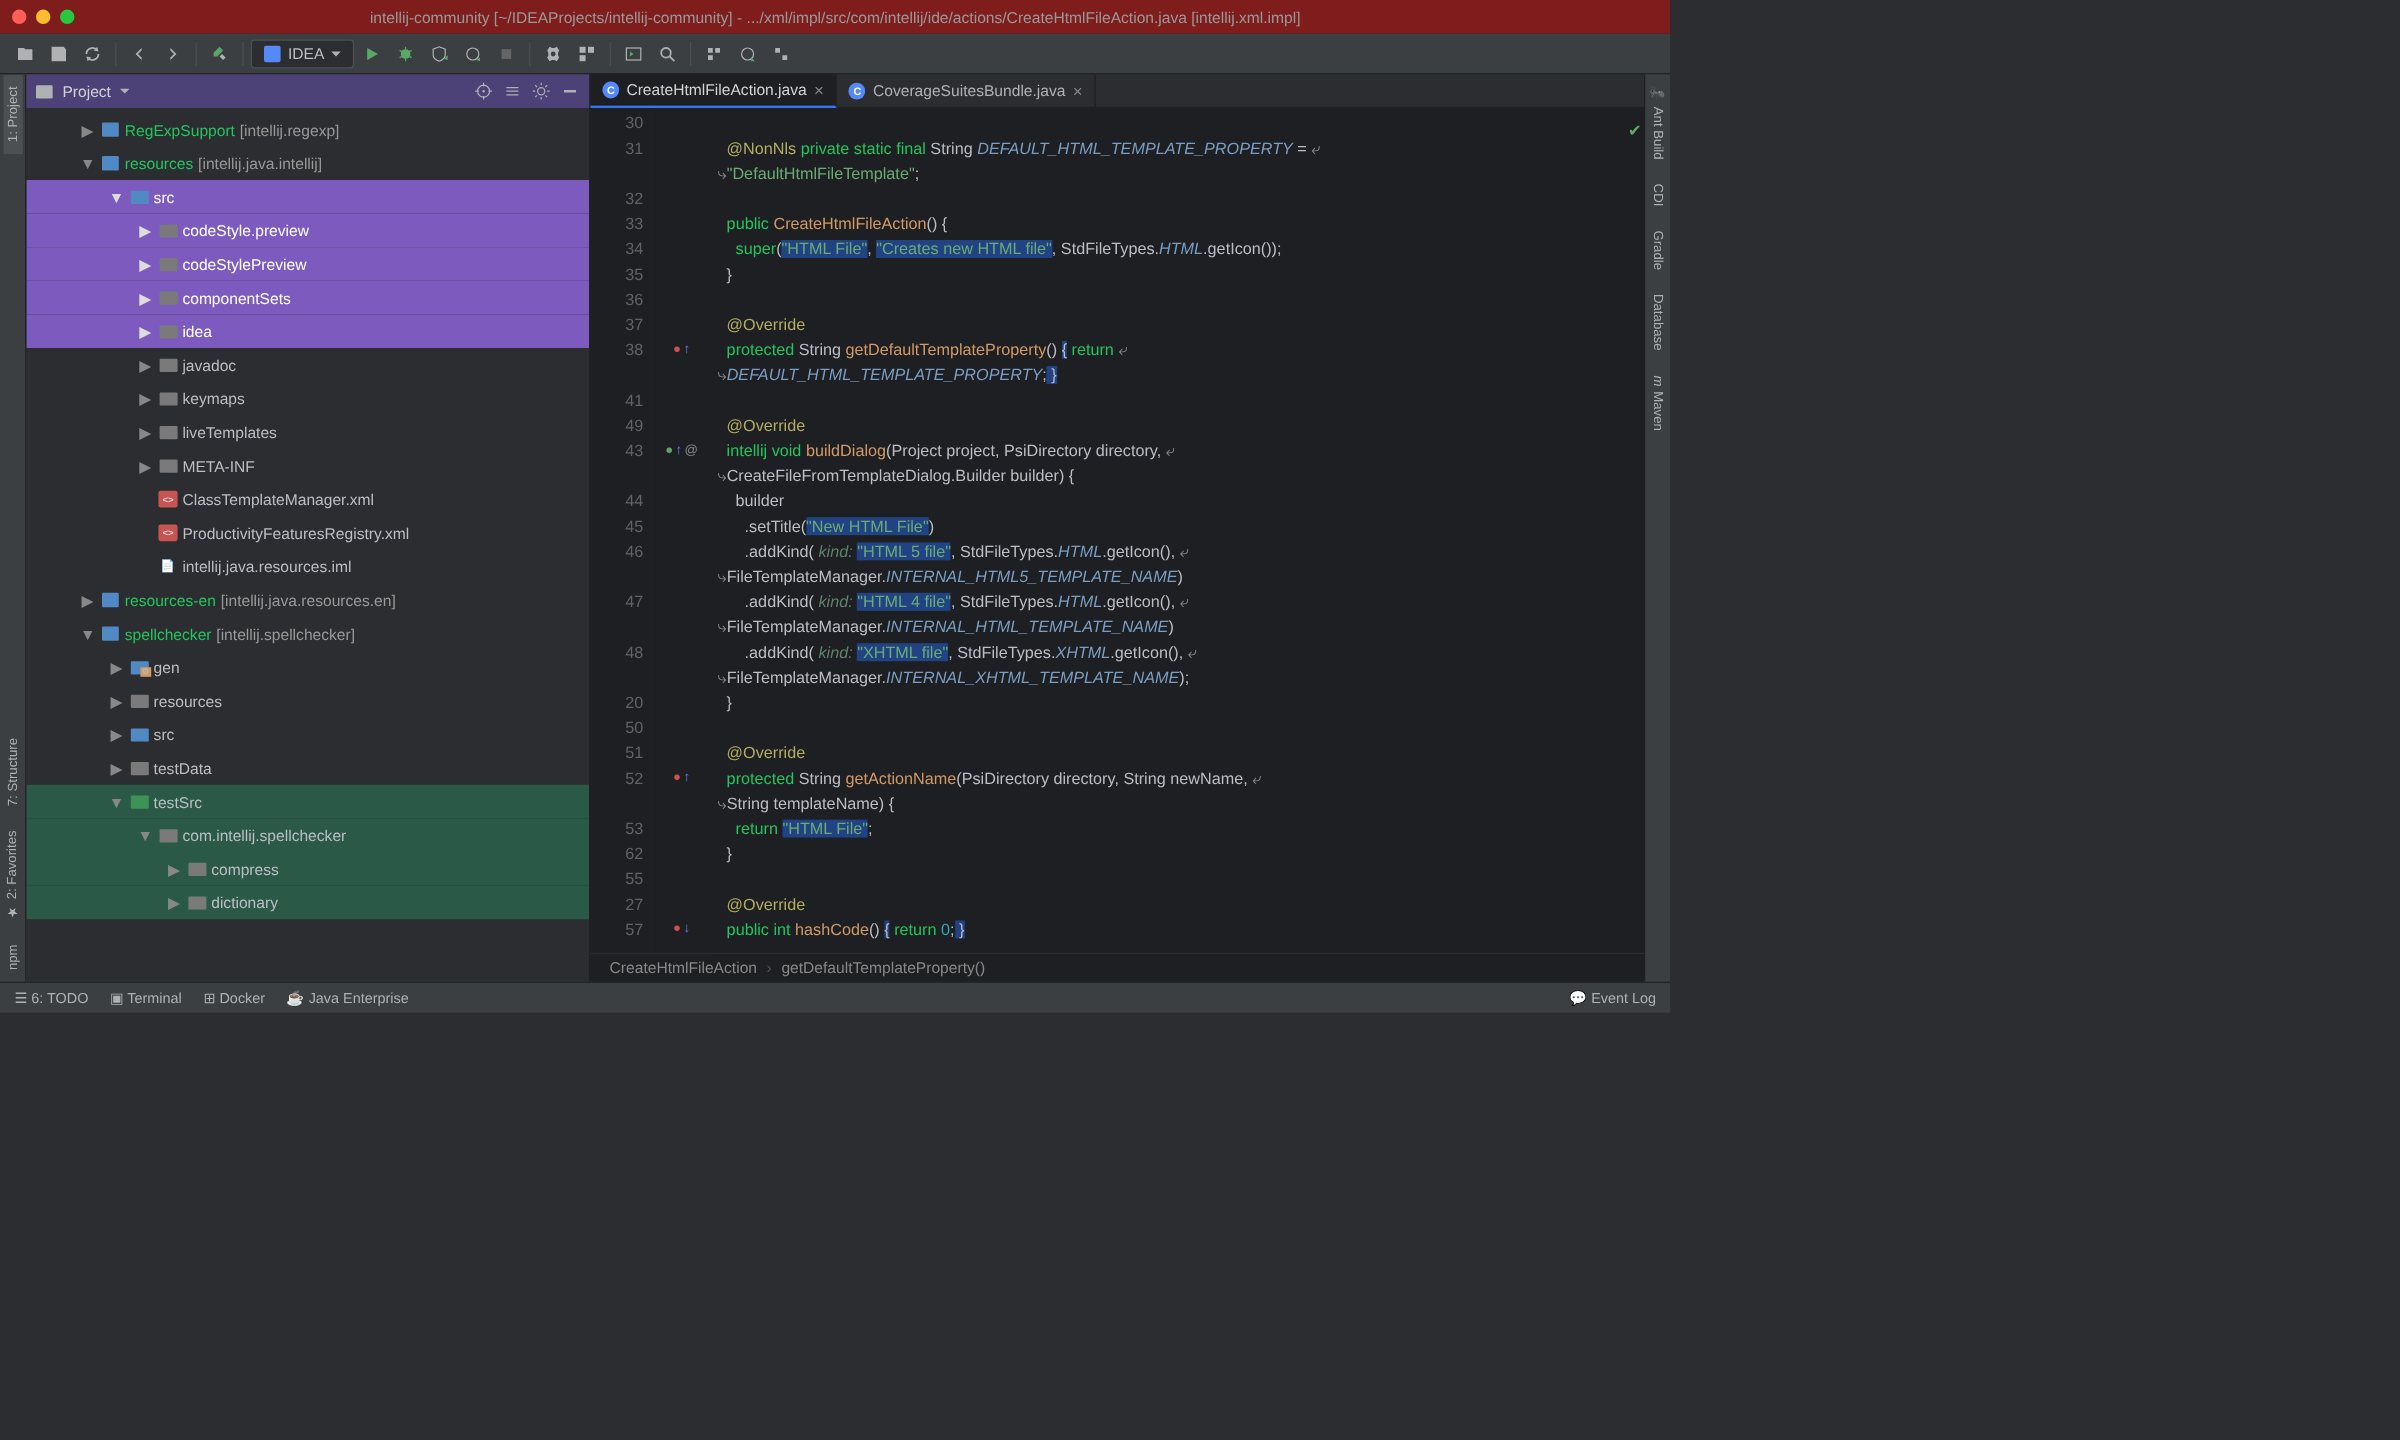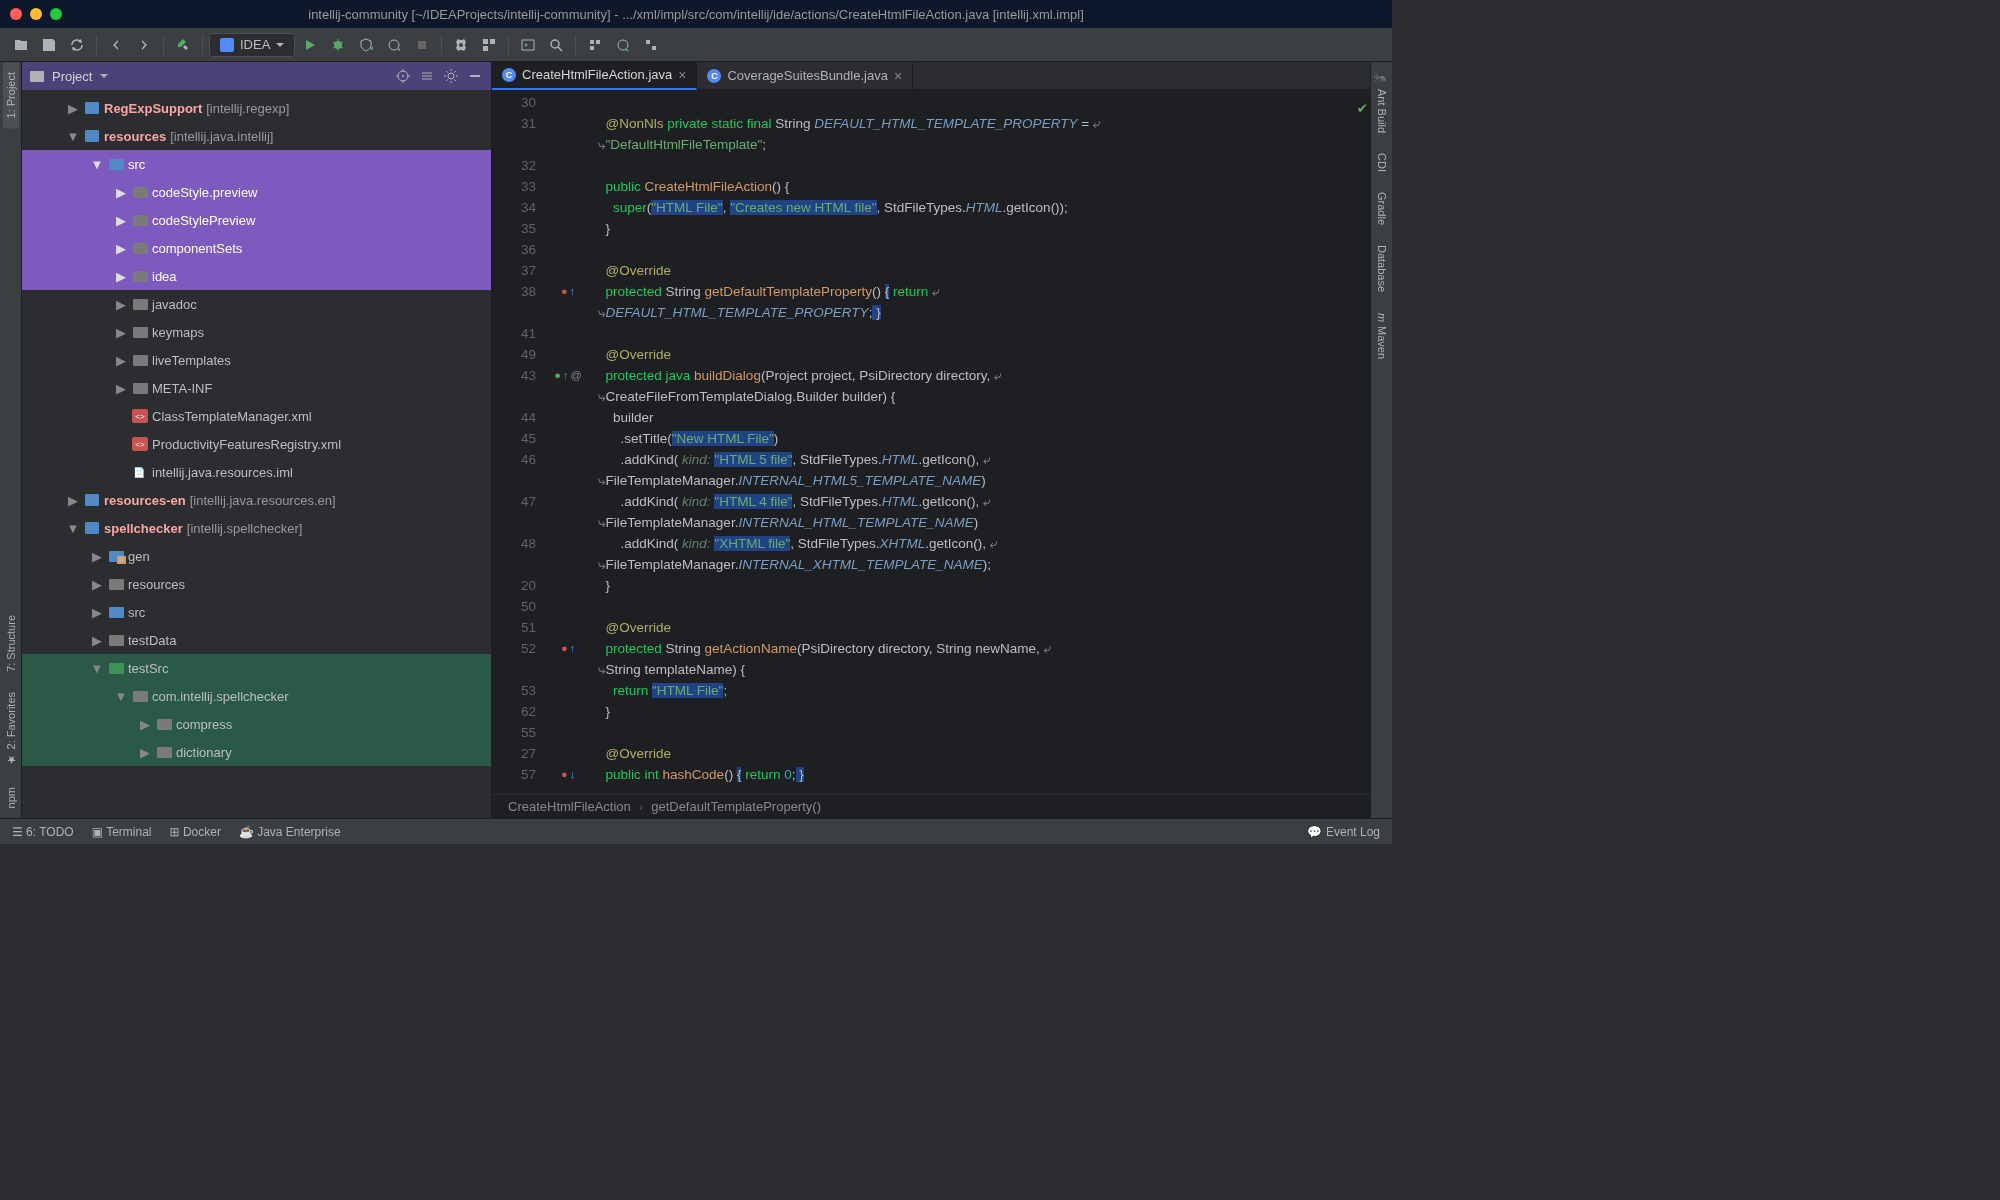--- a/index.html
+++ b/index.html
@@ -1,17 +1,17 @@
 <!DOCTYPE html>
 <html><head>
 <meta charset="utf-8">
 <style>
 *{margin:0;padding:0;box-sizing:border-box;font-family:-apple-system,"Segoe UI",Arial,sans-serif;user-select:none}
 body{background:#2b2d30;color:#bcbec4;overflow:hidden;width:1392px;height:844px;font-size:13px}
-.titlebar{height:28px;background:#0f172a;display:flex;align-items:center;padding-left:10px;position:relative}
+.titlebar{height:28px;background:#7f1d1d;display:flex;align-items:center;padding-left:10px;position:relative}
 .traffic{display:flex;gap:8px}
 .dot{width:12px;height:12px;border-radius:50%}
 .dot.r{background:#ff5f57}.dot.y{background:#febc2e}.dot.g{background:#28c840}
 .title{color:#999;font-size:13px;position:absolute;left:50%;transform:translateX(-50%);white-space:nowrap}
 .toolbar{height:34px;background:#3c3f41;display:flex;align-items:center;padding:0 8px;gap:2px;border-bottom:1px solid #1e1f22}
 .tbtn{width:26px;height:26px;display:flex;align-items:center;justify-content:center;color:#afb1b3;border-radius:3px}
 .tsep{width:1px;height:20px;background:#4c5052;margin:0 4px}
 .runconfig{display:flex;align-items:center;gap:6px;background:#2b2d30;border:1px solid #4c5052;padding:2px 10px;border-radius:3px;height:24px}
 .main{display:flex;height:calc(100% - 88px)}
 .leftrail{width:22px;background:#3c3f41;display:flex;flex-direction:column;align-items:center;border-right:1px solid #1e1f22}
@@ -28,21 +28,21 @@
 .node.purple{background:#7d5bbe;color:#fff}
 .node.green{background:#2a5a47}
 .arrow{width:14px;text-align:center;color:#888}
 .node.purple .arrow{color:#ddd}
 .ficon{width:16px;height:14px;display:inline-flex;align-items:center;justify-content:center;font-size:10px}
 .folder{background:#6a8a9f;border-radius:1px;width:15px;height:11px}
 .folder.blue{background:#5089c4}
 .folder.gray{background:#7a7a7a}
 .folder.green{background:#3e9257}
 .module{background:#5089c4;width:14px;height:12px;border-radius:1px;position:relative}
-.bold{font-weight:700;color:#fca5a5}
+.bold{font-weight:400;color:#22c55e}
 .bracket{color:#999}
 .editor{flex:1;display:flex;flex-direction:column;background:#1e1f22;min-width:0}
 .tabs{height:28px;display:flex;align-items:center;background:#2b2d30;border-bottom:1px solid #1e1f22}
 .tab{height:28px;display:flex;align-items:center;gap:6px;padding:0 10px;color:#afb1b3;border-right:1px solid #1e1f22}
 .tab.act{background:#1e1f22;color:#d4d4d4;border-bottom:2px solid #3574f0}
 .tabicon{width:14px;height:14px;background:#548af7;border-radius:50%;display:flex;align-items:center;justify-content:center;color:#fff;font-size:9px;font-weight:bold}
 .xclose{color:#888;font-size:14px}
 .code{flex:1;display:flex;overflow:hidden;font-family:Menlo,Consolas,monospace;font-size:13.5px;position:relative}
 .gutter{width:54px;background:#1e1f22;text-align:right;padding-right:10px;color:#606366;line-height:21px;padding-top:2px}
 .gnum{height:21px}
@@ -506,21 +506,21 @@
 
   <span class="k">public</span> <span class="m">CreateHtmlFileAction</span>() {
     <span class="k">super</span>(<span class="s bl">"HTML File"</span>, <span class="s bl">"Creates new HTML file"</span>, StdFileTypes.<span class="it">HTML</span>.getIcon());
   }
 
   <span class="a">@Override</span>
   <span class="k">protected</span> String <span class="m">getDefaultTemplateProperty</span>() <span class="bl">{</span> <span class="k">return</span> <span style="color:#888">⤶</span>
 <span style="color:#888">⤷</span><span class="it">DEFAULT_HTML_TEMPLATE_PROPERTY</span>;<span class="bl"> }</span>
 
   <span class="a">@Override</span>
-  <span class="k">protected java</span> <span class="m">buildDialog</span>(Project project, PsiDirectory directory, <span style="color:#888">⤶</span>
+  <span class="k">intellij void</span> <span class="m">buildDialog</span>(Project project, PsiDirectory directory, <span style="color:#888">⤶</span>
 <span style="color:#888">⤷</span>CreateFileFromTemplateDialog.Builder builder) {
     builder
       .setTitle(<span class="s bl">"New HTML File"</span>)
       .addKind( <span class="c">kind:</span> <span class="s bl">"HTML 5 file"</span>, StdFileTypes.<span class="it">HTML</span>.getIcon(), <span style="color:#888">⤶</span>
 <span style="color:#888">⤷</span>FileTemplateManager.<span class="it">INTERNAL_HTML5_TEMPLATE_NAME</span>)
       .addKind( <span class="c">kind:</span> <span class="s bl">"HTML 4 file"</span>, StdFileTypes.<span class="it">HTML</span>.getIcon(), <span style="color:#888">⤶</span>
 <span style="color:#888">⤷</span>FileTemplateManager.<span class="it">INTERNAL_HTML_TEMPLATE_NAME</span>)
       .addKind( <span class="c">kind:</span> <span class="s bl">"XHTML file"</span>, StdFileTypes.<span class="it">XHTML</span>.getIcon(), <span style="color:#888">⤶</span>
 <span style="color:#888">⤷</span>FileTemplateManager.<span class="it">INTERNAL_XHTML_TEMPLATE_NAME</span>);
   }

